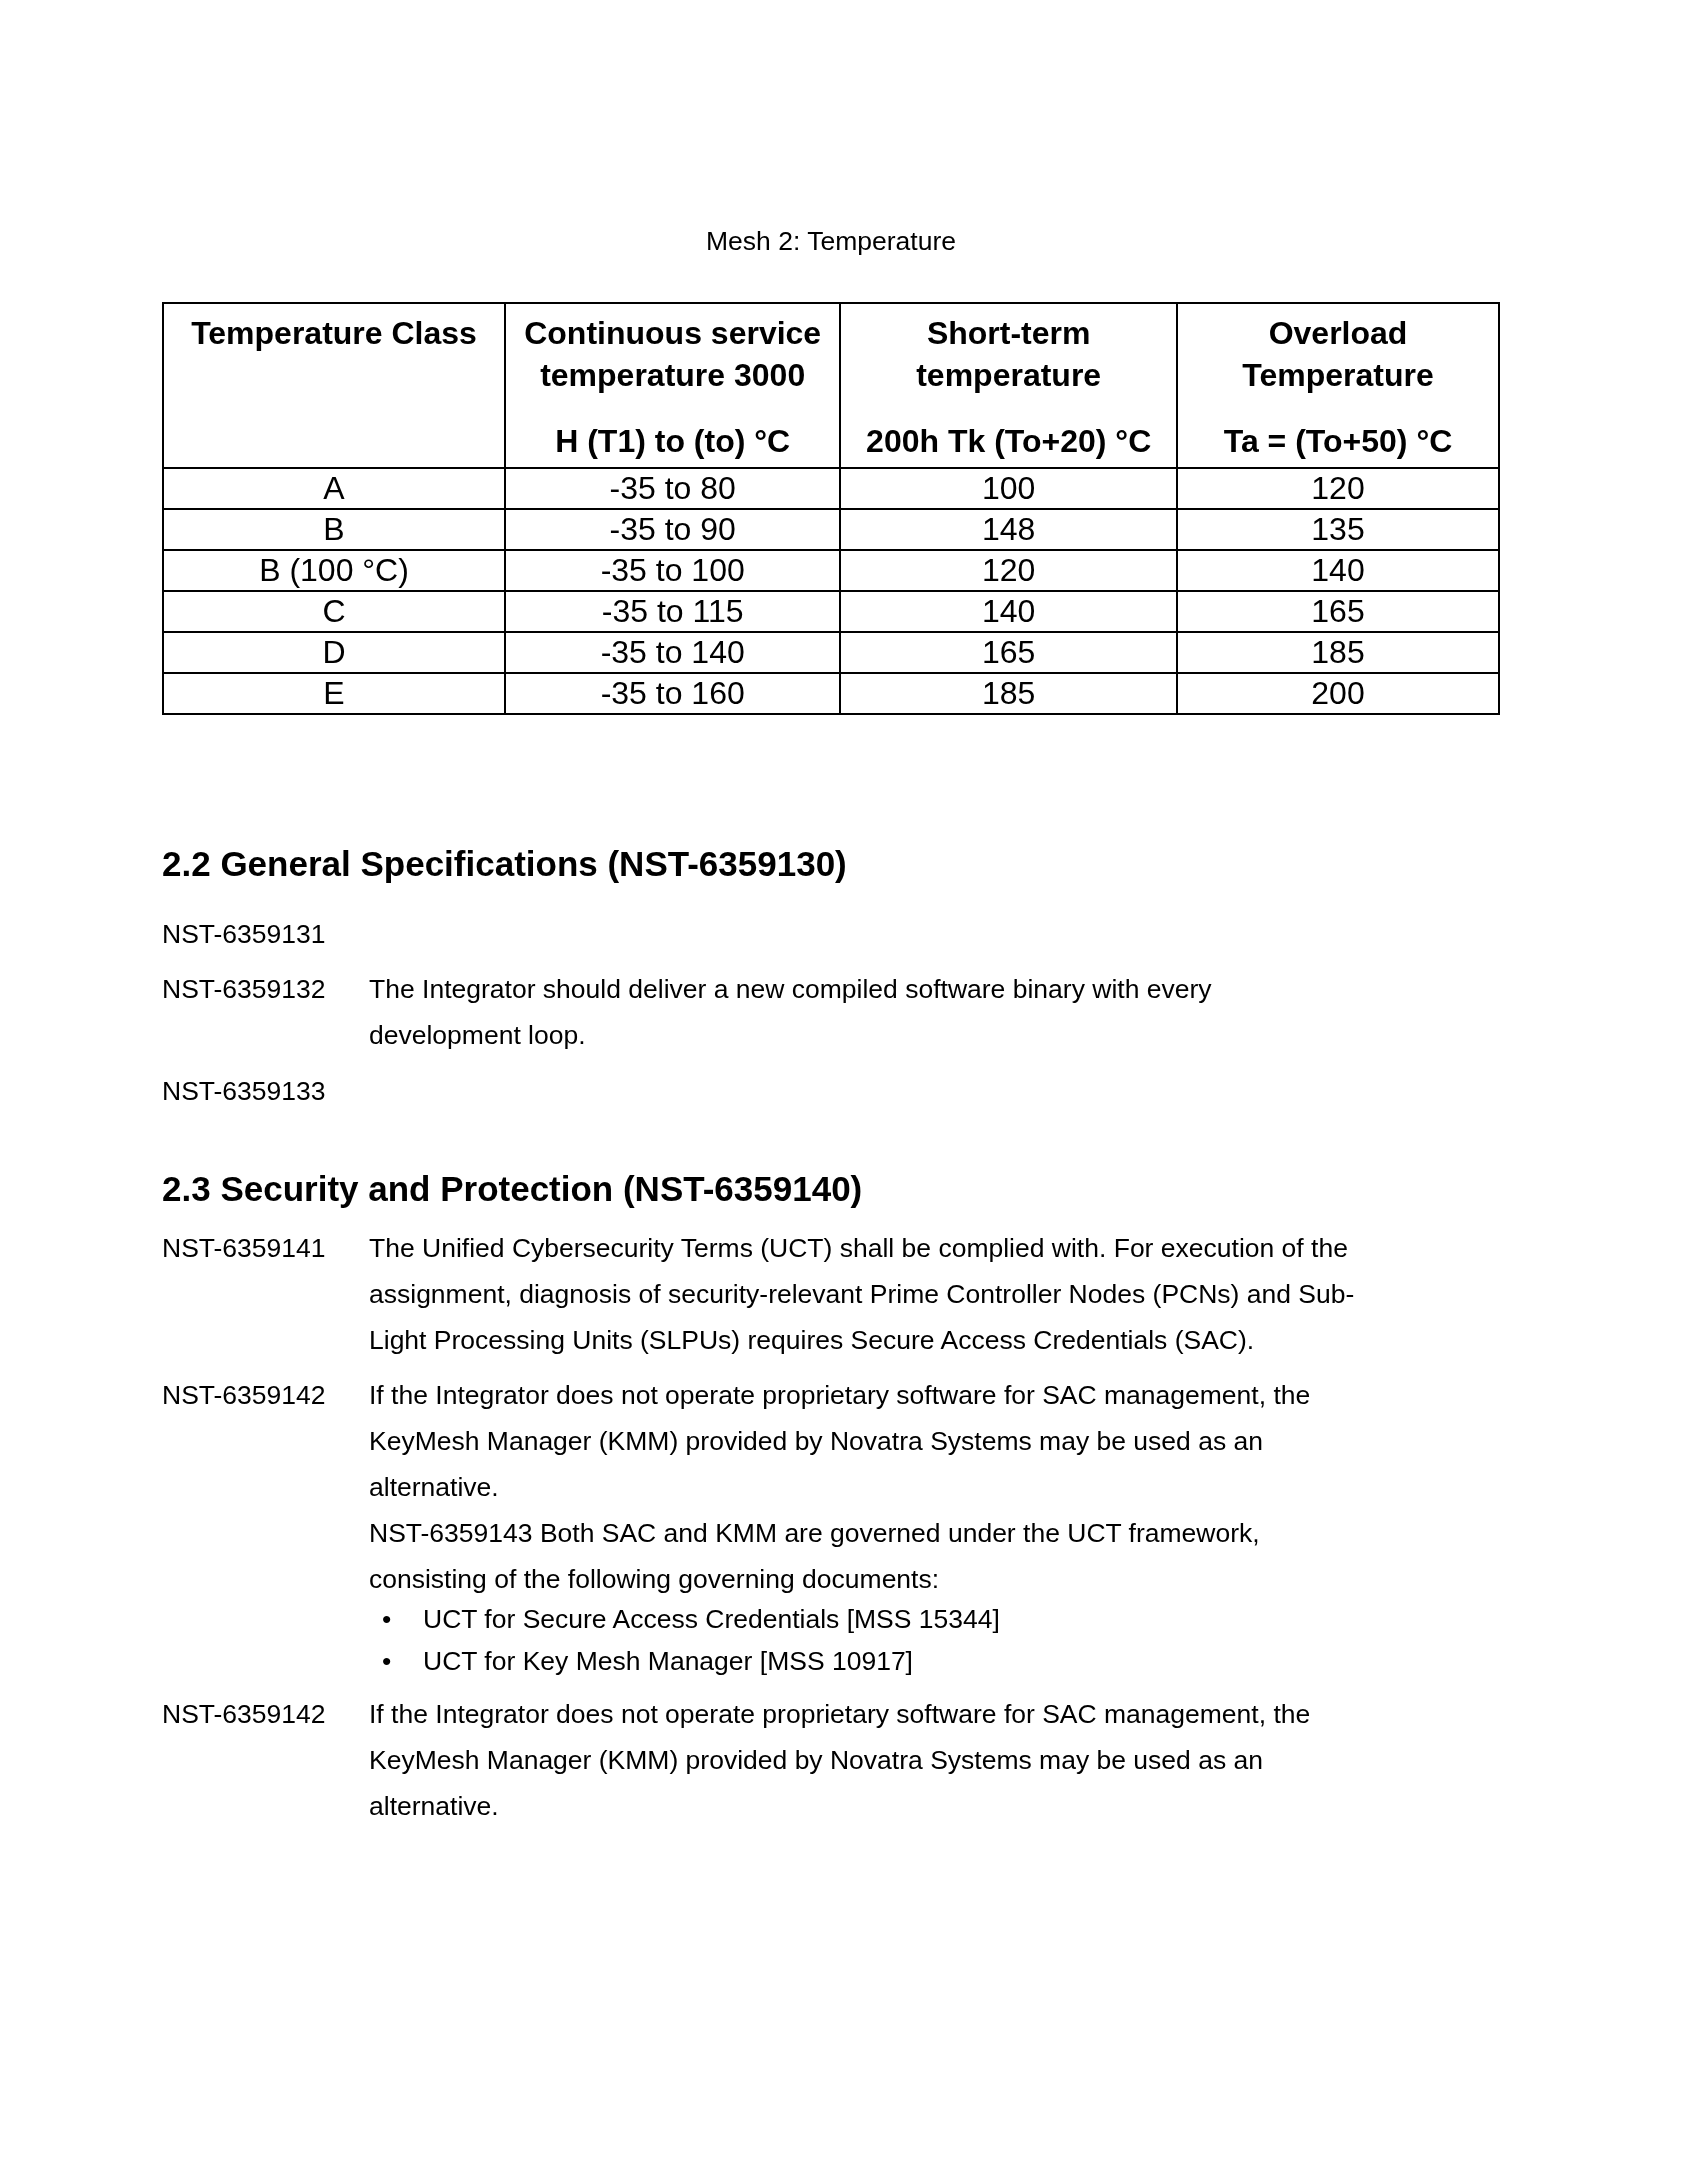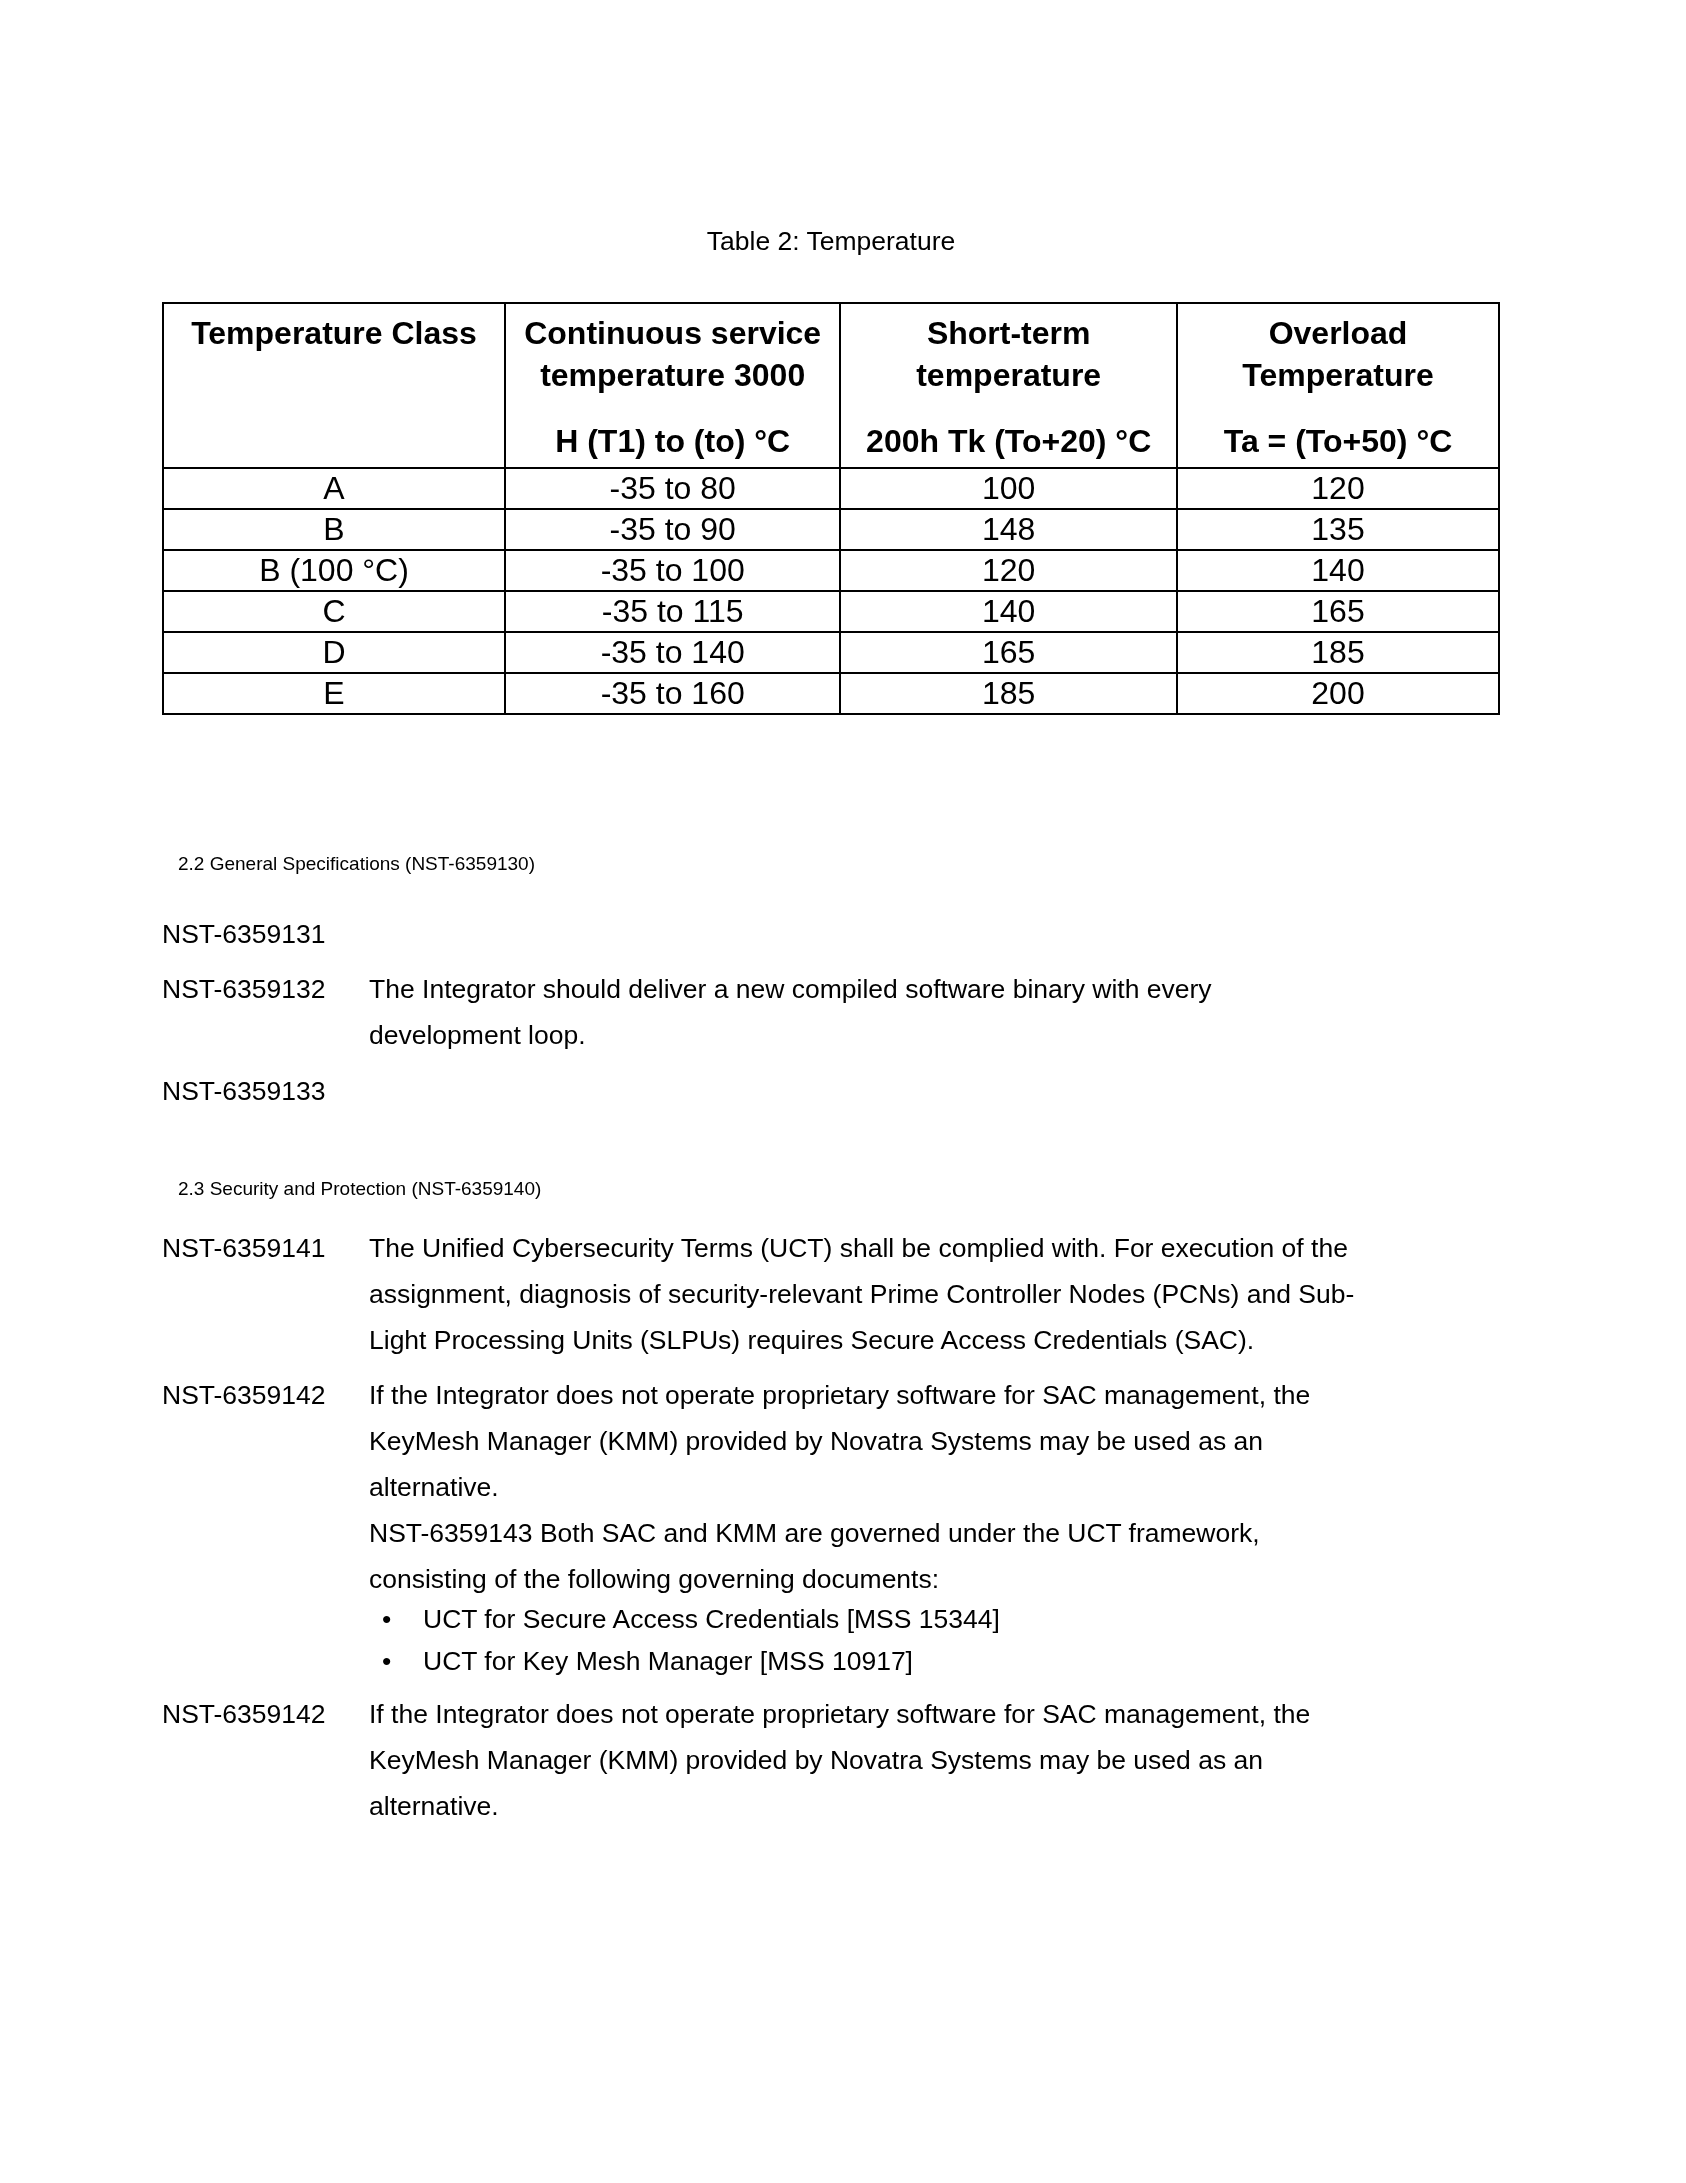--- a/index.html
+++ b/index.html
@@ -53,24 +53,24 @@
   .h-title { white-space: pre-line; line-height: 42px; }
   .h-sub   { line-height: 33px; }
   .temp-table td {
     height: 39px;
     vertical-align: middle;
     font-weight: 400;
   }
 
   
   .sec-heading {
-    font-size: 19px;
-    font-weight: 400;
-    line-height: 46px;
-    margin: 16px;
+    font-size: 35px;
+    font-weight: 700;
+    line-height: 46px;
+    margin: 0;
   }
   .sec-heading.sec22 { margin-top: 126px; margin-bottom: 24px; }
   .sec-heading.sec23 { margin-top: 52px;  margin-bottom: 13.2px; }
 
   .req {
     display: flex;
     margin: 0 0 9.3px 0;
   }
   .req-id {
     flex: 0 0 207px;
@@ -92,21 +92,21 @@
     line-height: 42px;
   }
   .bullet-marker { flex: 0 0 41px; }
   .bullet-text { flex: 1; }
 </style>
 </head>
 <body>
 
 <div class="page">
 
-  <div class="caption">Table 2: Temperature</div>
+  <div class="caption">Mesh 2: Temperature</div>
 
   <table class="temp-table">
     <colgroup>
       <col style="width:25.6%">
       <col style="width:25.1%">
       <col style="width:25.2%">
       <col style="width:24.1%">
     </colgroup>
     <thead>
       <tr>

